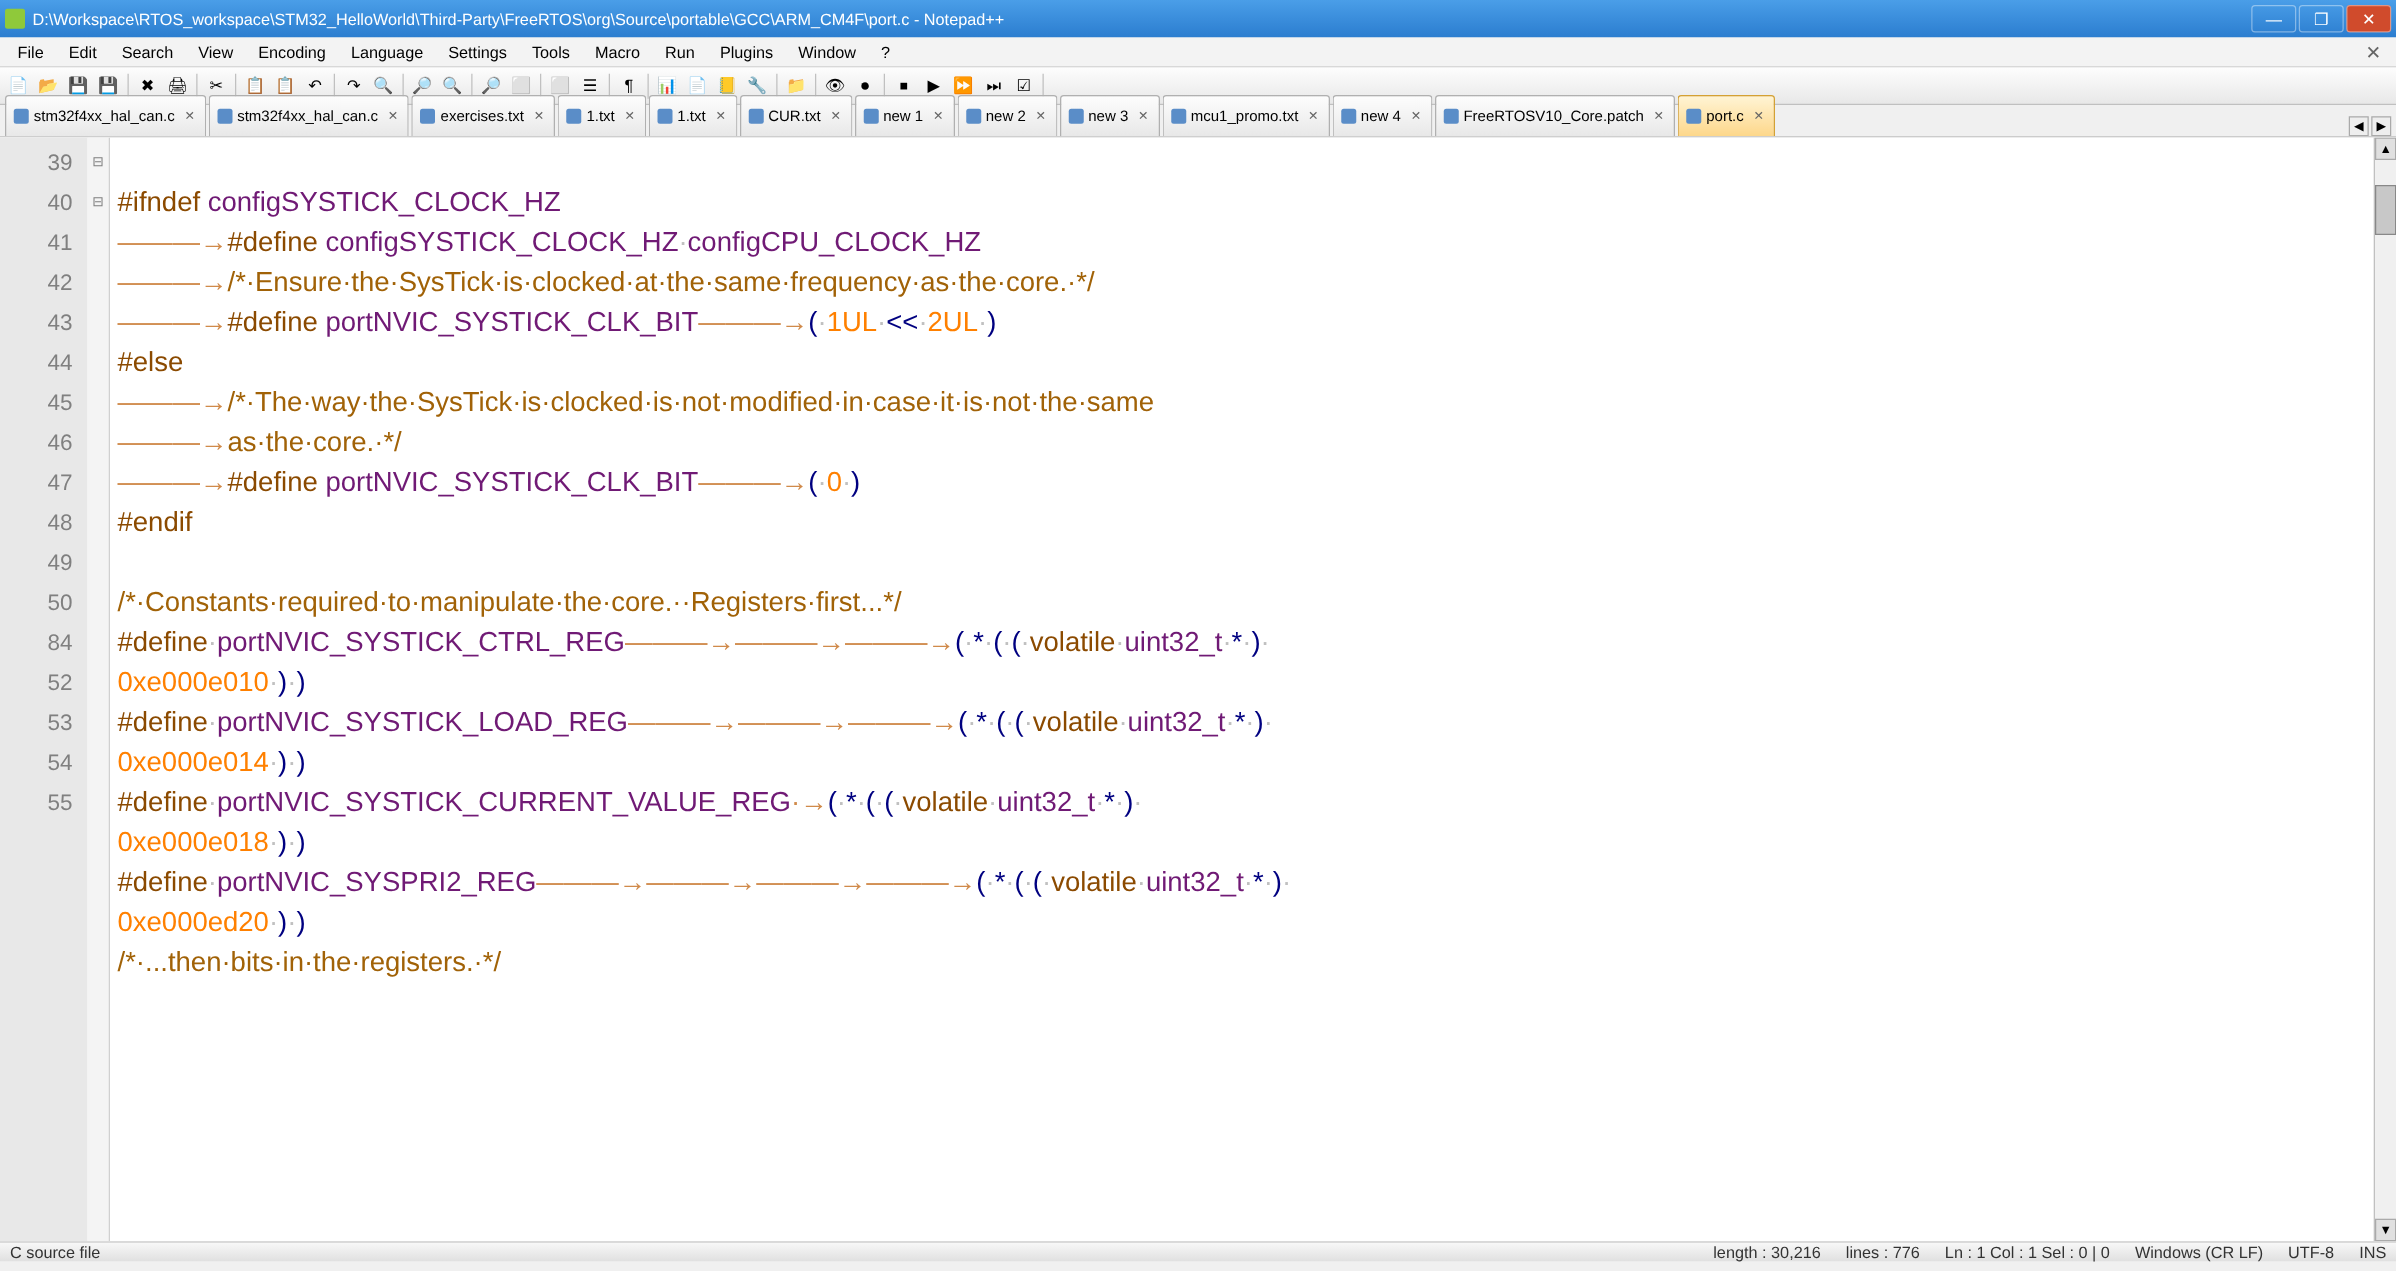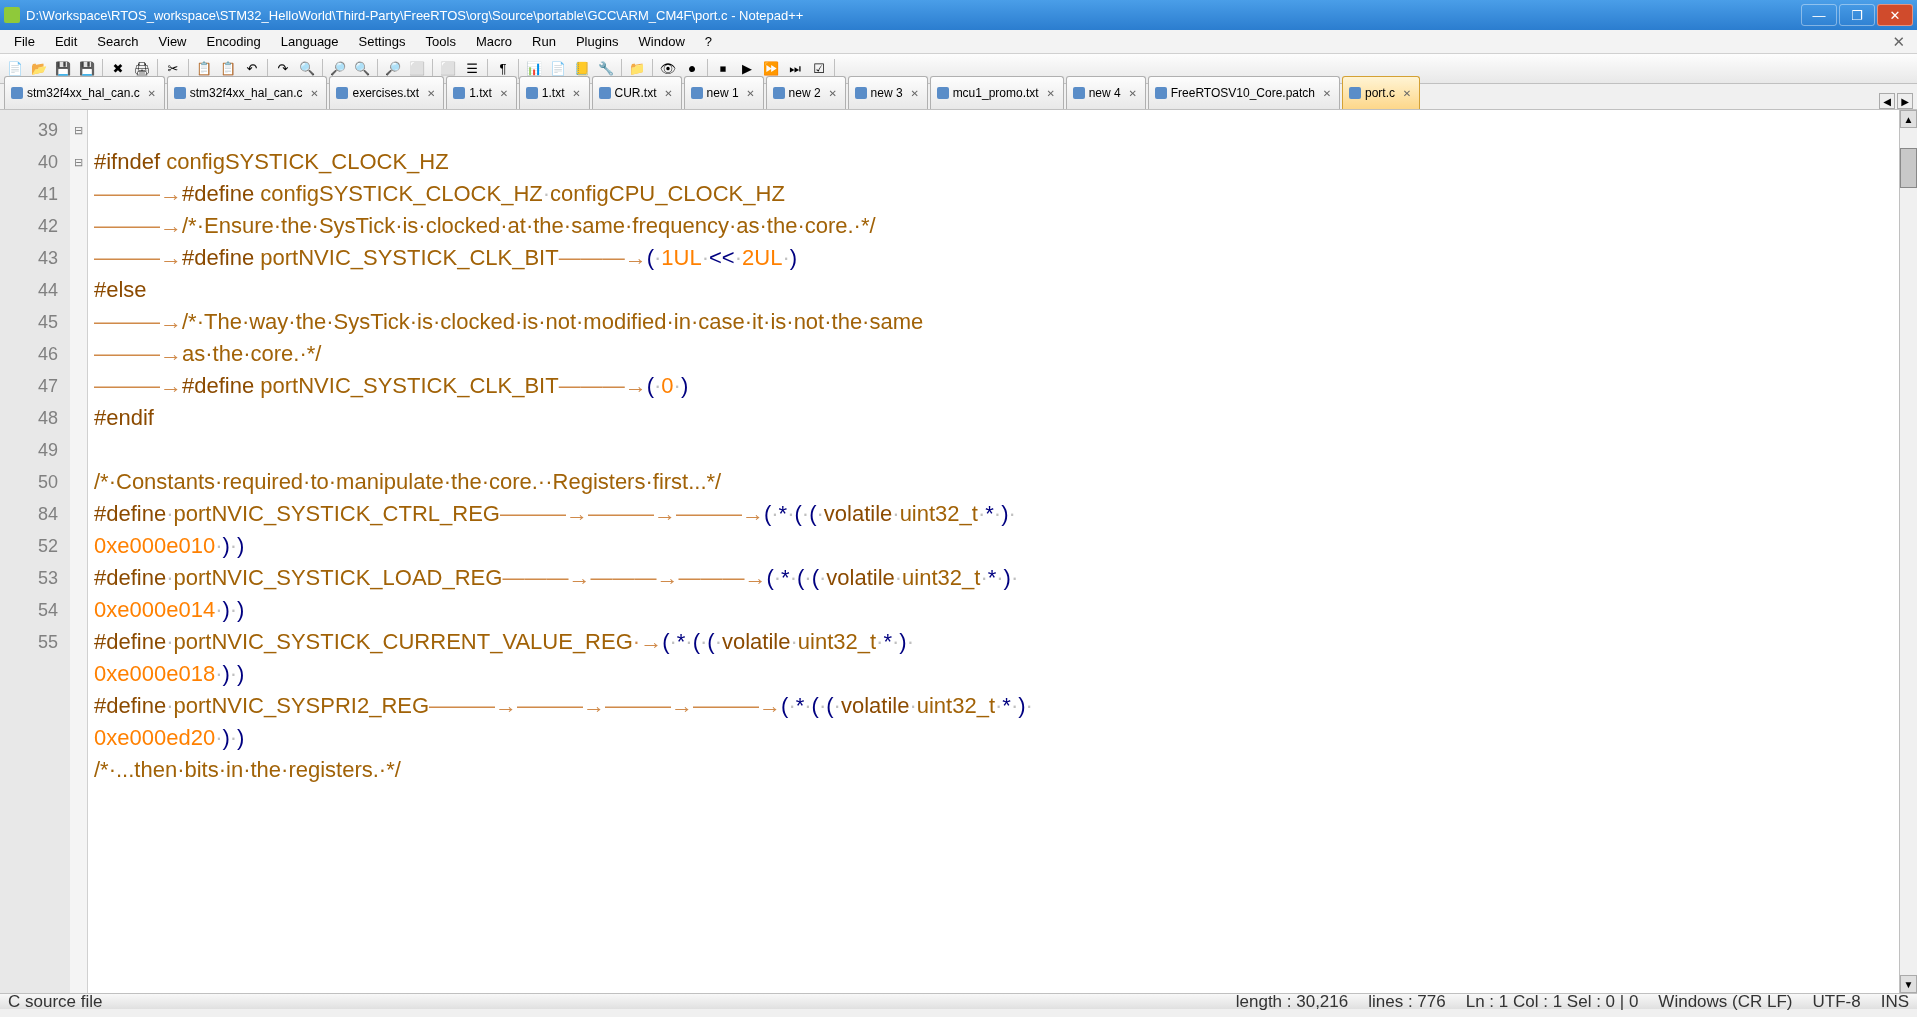--- a/index.html
+++ b/index.html
@@ -22,29 +22,29 @@
 .tab .ticon{width:12px;height:12px;background:#5a8dc8;border-radius:2px;margin-right:4px;display:inline-block;}
 .tab .tclose{margin-left:6px;width:12px;height:12px;font-size:10px;color:#666;display:flex;align-items:center;justify-content:center;}
 .tabnav{margin-left:auto;display:flex;gap:2px;}
 .tabnav span{width:16px;height:16px;border:1px solid #aaa;background:#eee;display:flex;align-items:center;justify-content:center;font-size:10px;cursor:pointer;}
 .editor{height:calc(100% - 30px - 24px - 30px - 26px - 24px);background:#fff;display:flex;overflow:hidden;position:relative;}
 .gutter{width:70px;background:#e8e8e8;text-align:right;padding-right:12px;font-family:Consolas,monospace;font-size:18px;color:#808080;line-height:32px;padding-top:4px;}
 .fold{width:18px;background:#f4f4f4;font-family:monospace;font-size:11px;line-height:32px;padding-top:4px;text-align:center;color:#808080;border-right:1px solid #d0d0d0;}
 .code{flex:1;font-family:Consolas,"Courier New",monospace;font-size:22px;line-height:32px;padding:4px 6px;white-space:pre;overflow:hidden;color:#000;position:relative;}
 .code .kw{color:#8b4a00;}
 .code .cm{color:#a16207;}
-.code .id{color:#a16207;}
+.code .id{color:#701a75;}
 .code .num{color:#ff8000;}
 .code .op{color:#000080;}
 .code .ws{color:#c0c0c0;}
 .code .arrow{color:#d08a4a;}
 .vscroll{width:18px;background:#f0f0f0;border-left:1px solid #c0c0c0;display:flex;flex-direction:column;}
 .vscroll .sar{height:18px;background:#e0e0e0;border:1px solid #aaa;display:flex;align-items:center;justify-content:center;font-size:10px;cursor:pointer;}
 .vscroll .thumb{margin-top:20px;height:40px;background:#c8c8c8;border:1px solid #888;}
-.statusbar{height:16px;background:linear-gradient(#f8f8f8,#e0e0e0);display:flex;align-items:center;font-size:17px;padding:0 8px;border-top:1px solid #c0c0c0;color:#333;}
+.statusbar{height:16px;background:linear-gradient(#f8f8f8,#e0e0e0);display:flex;align-items:center;font-size:13px;padding:0 8px;border-top:1px solid #c0c0c0;color:#333;}
 .statusbar .sseg{margin-right:24px;}
 .statusbar .sright{margin-left:auto;display:flex;gap:20px;}
 </style>
 </head>
 <body>
 
 <div class="titlebar">
   <span class="ticon"></span>
   <span class="title">D:\Workspace\RTOS_workspace\STM32_HelloWorld\Third-Party\FreeRTOS\org\Source\portable\GCC\ARM_CM4F\port.c - Notepad++</span>
   <div class="winbtns">

